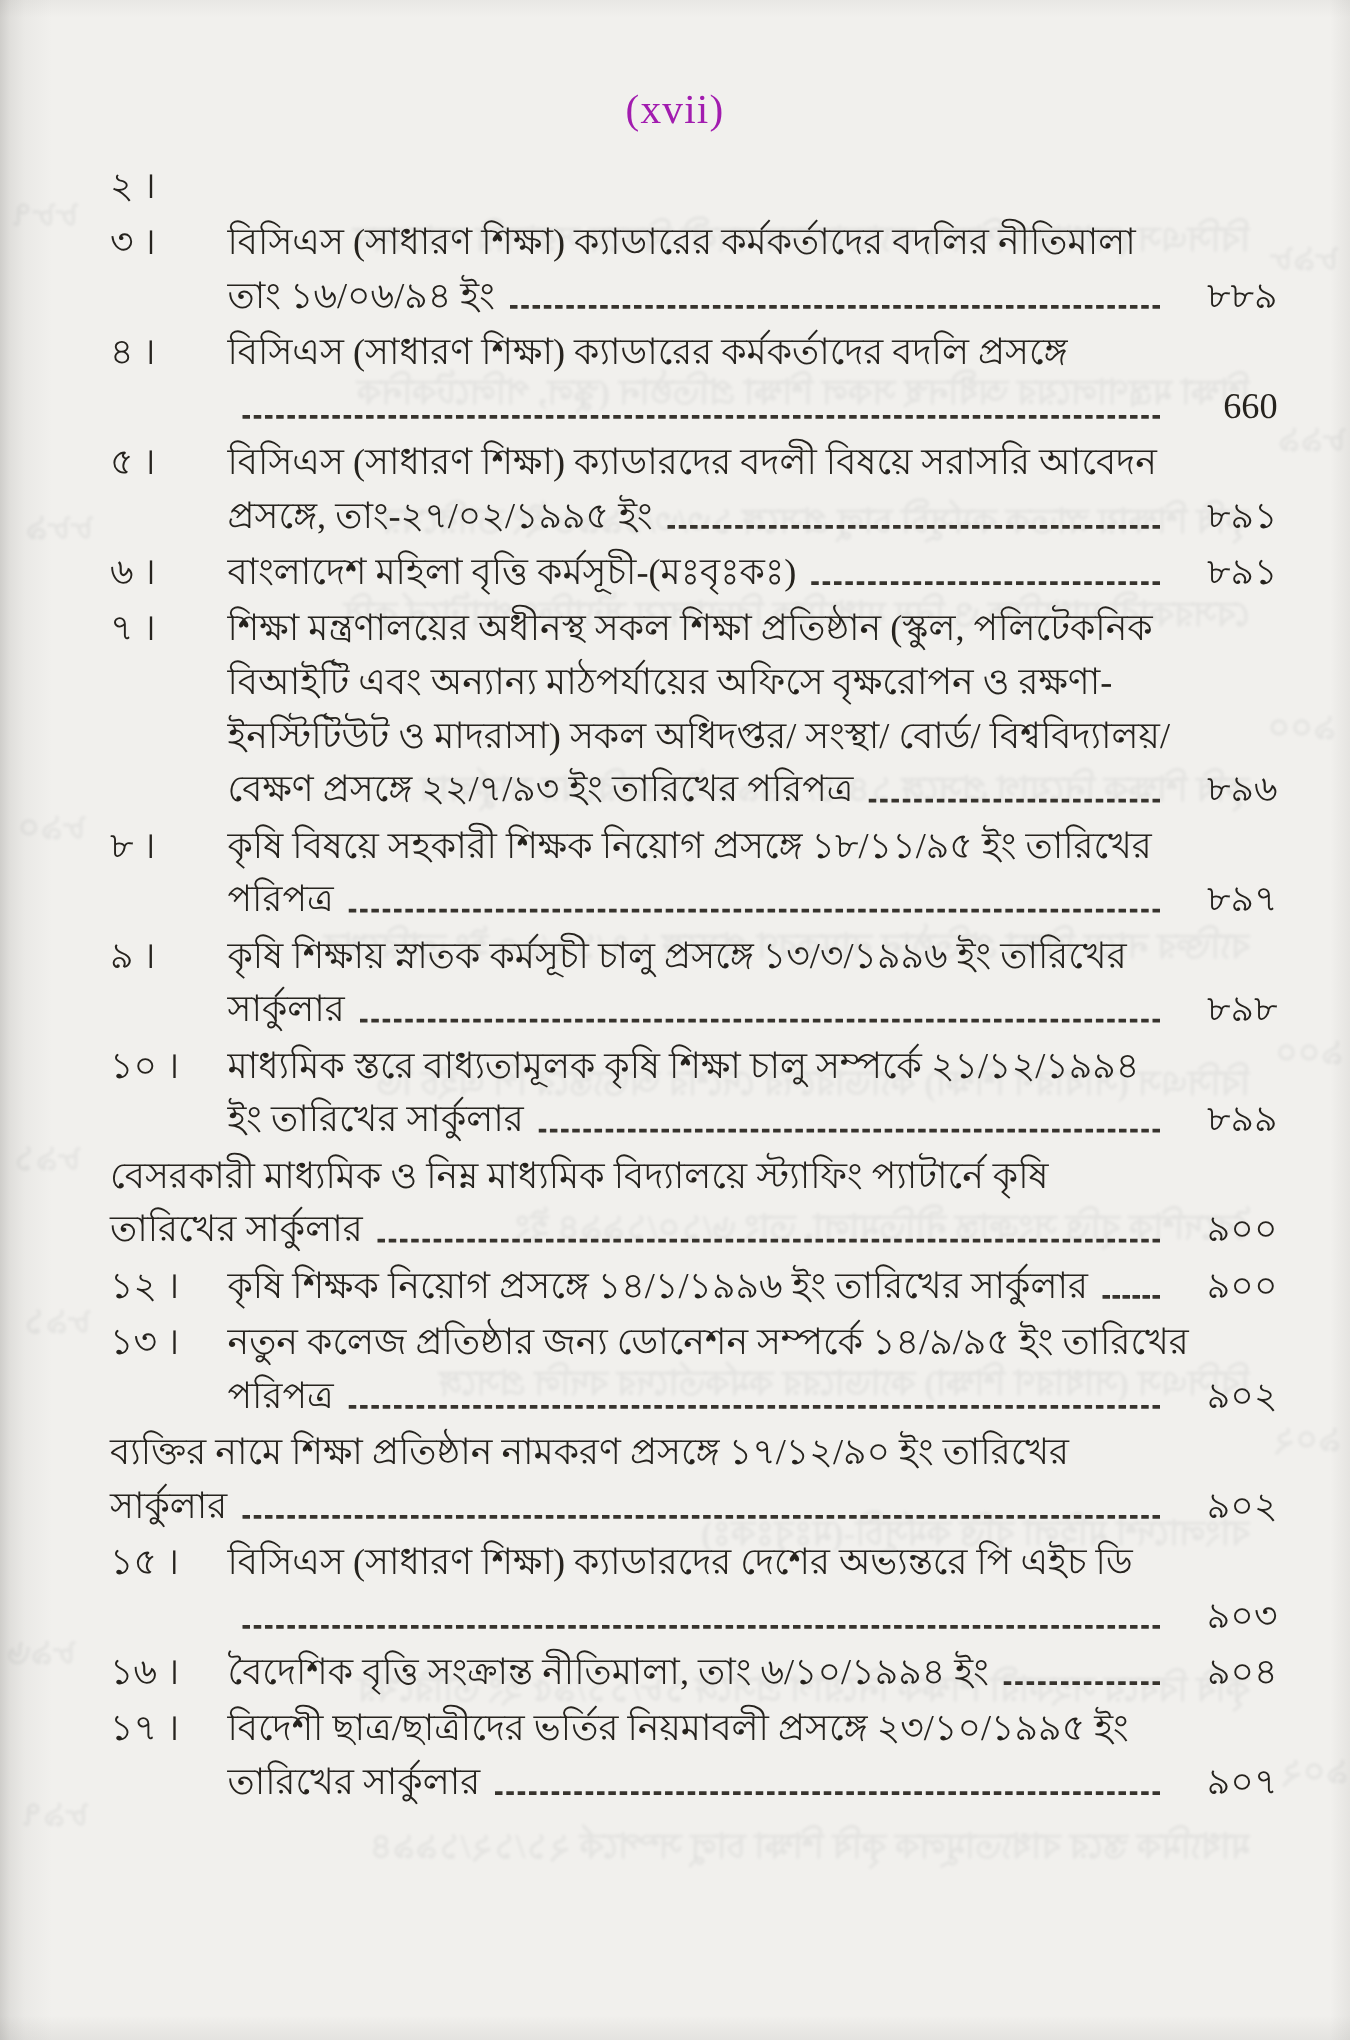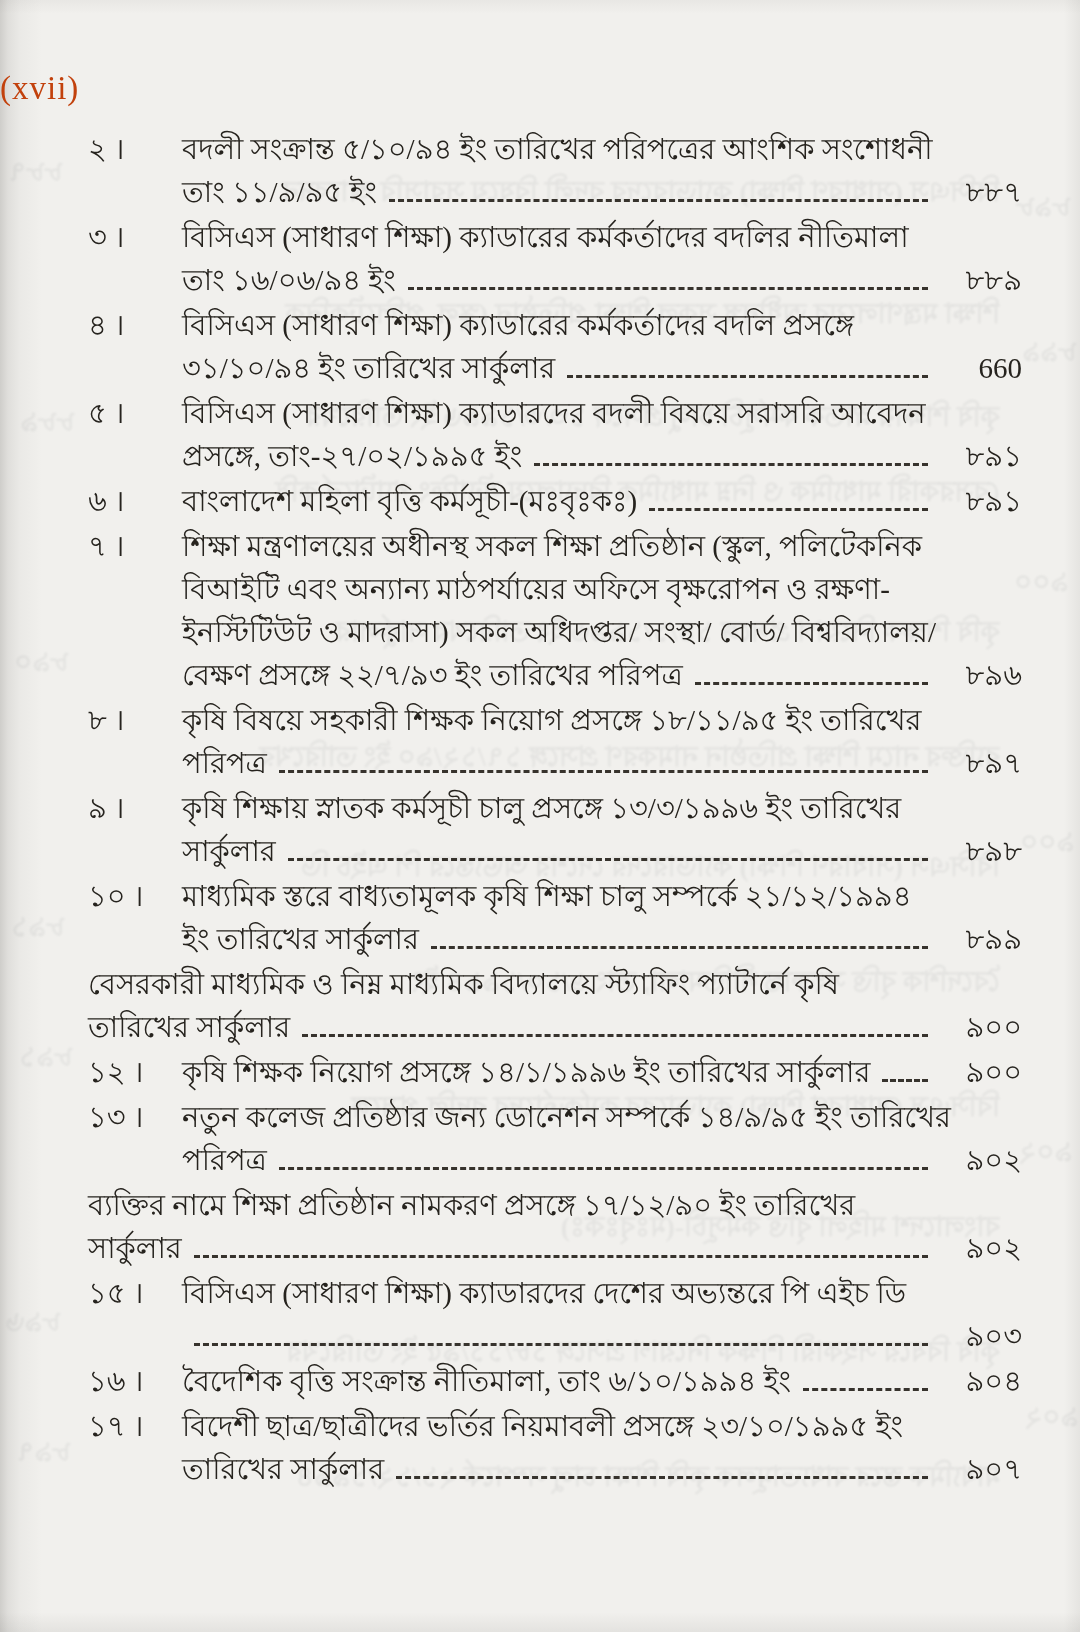--- a/index.html
+++ b/index.html
@@ -20,21 +20,21 @@
   .ghost{
     position:absolute;white-space:nowrap;overflow:hidden;
     transform:scaleX(-1);
     color:rgba(95,100,104,0.55);opacity:0.16;
     filter:blur(1.1px);
     font-size:28px;font-weight:600;
   }
   .content{position:absolute;inset:0;z-index:2;}
   .header{
     position:absolute;top:70px;left:0;width:100%;
-    text-align:left;font-size:33px;letter-spacing:1px;color:#c2410c;
+    text-align:center;font-size:33px;letter-spacing:1px;color:#a21caf;
   }
   .toc{
     position:absolute;top:128px;left:88px;right:58px;
     font-size:29px;font-weight:500;line-height:43px;color:#26231e;
   }
   .entry{display:flex;margin-bottom:2px;}
   .num{flex:0 0 94px;white-space:nowrap;}
   .body{flex:1;min-width:0;}
   .line{min-height:43px;}
   .lastline{display:flex;align-items:baseline;}
@@ -75,46 +75,37 @@
       <div class="ghost" style="left: 1014px; top: 560px;">৯০০</div>
       <div class="ghost" style="left: 1020px; top: 820px;">৯০০</div>
       <div class="ghost" style="left: 1018px; top: 1130px;">৯০২</div>
       <div class="ghost" style="left: 1024px; top: 1395px;">৯০২</div>
     </div>
   <div class="content">
     <div class="header">(xvii)</div>
     <div class="toc">
         <div class="entry">
           <div class="num">২ ।</div>
-          <div class="body">
-            <div class="line">বদলী সংক্রান্ত ৫/১০/৯৪ ইং তারিখের পরিপত্রের আংশিক সংশোধনী</div>
-            <div class="line lastline">
-              <span class="txt">তাং ১১/৯/৯৫ ইং</span>
-              <span class="lead"></span>
-              <span class="pg">৮৮৭</span>
-            </div>
-          </div>
         </div>
         <div class="entry">
           <div class="num">৩ ।</div>
           <div class="body">
             <div class="line">বিসিএস (সাধারণ শিক্ষা) ক্যাডারের কর্মকর্তাদের বদলির নীতিমালা</div>
             <div class="line lastline">
               <span class="txt">তাং ১৬/০৬/৯৪ ইং</span>
               <span class="lead"></span>
               <span class="pg">৮৮৯</span>
             </div>
           </div>
         </div>
         <div class="entry">
           <div class="num">৪ ।</div>
           <div class="body">
             <div class="line">বিসিএস (সাধারণ শিক্ষা) ক্যাডারের কর্মকর্তাদের বদলি প্রসঙ্গে</div>
             <div class="line lastline">
-              <span class="txt">৩১/১০/৯৪ ইং তারিখের সার্কুলার</span>
               <span class="lead"></span>
               <span class="pg">660</span>
             </div>
           </div>
         </div>
         <div class="entry">
           <div class="num">৫ ।</div>
           <div class="body">
             <div class="line">বিসিএস (সাধারণ শিক্ষা) ক্যাডারদের বদলী বিষয়ে সরাসরি আবেদন</div>
             <div class="line lastline">

